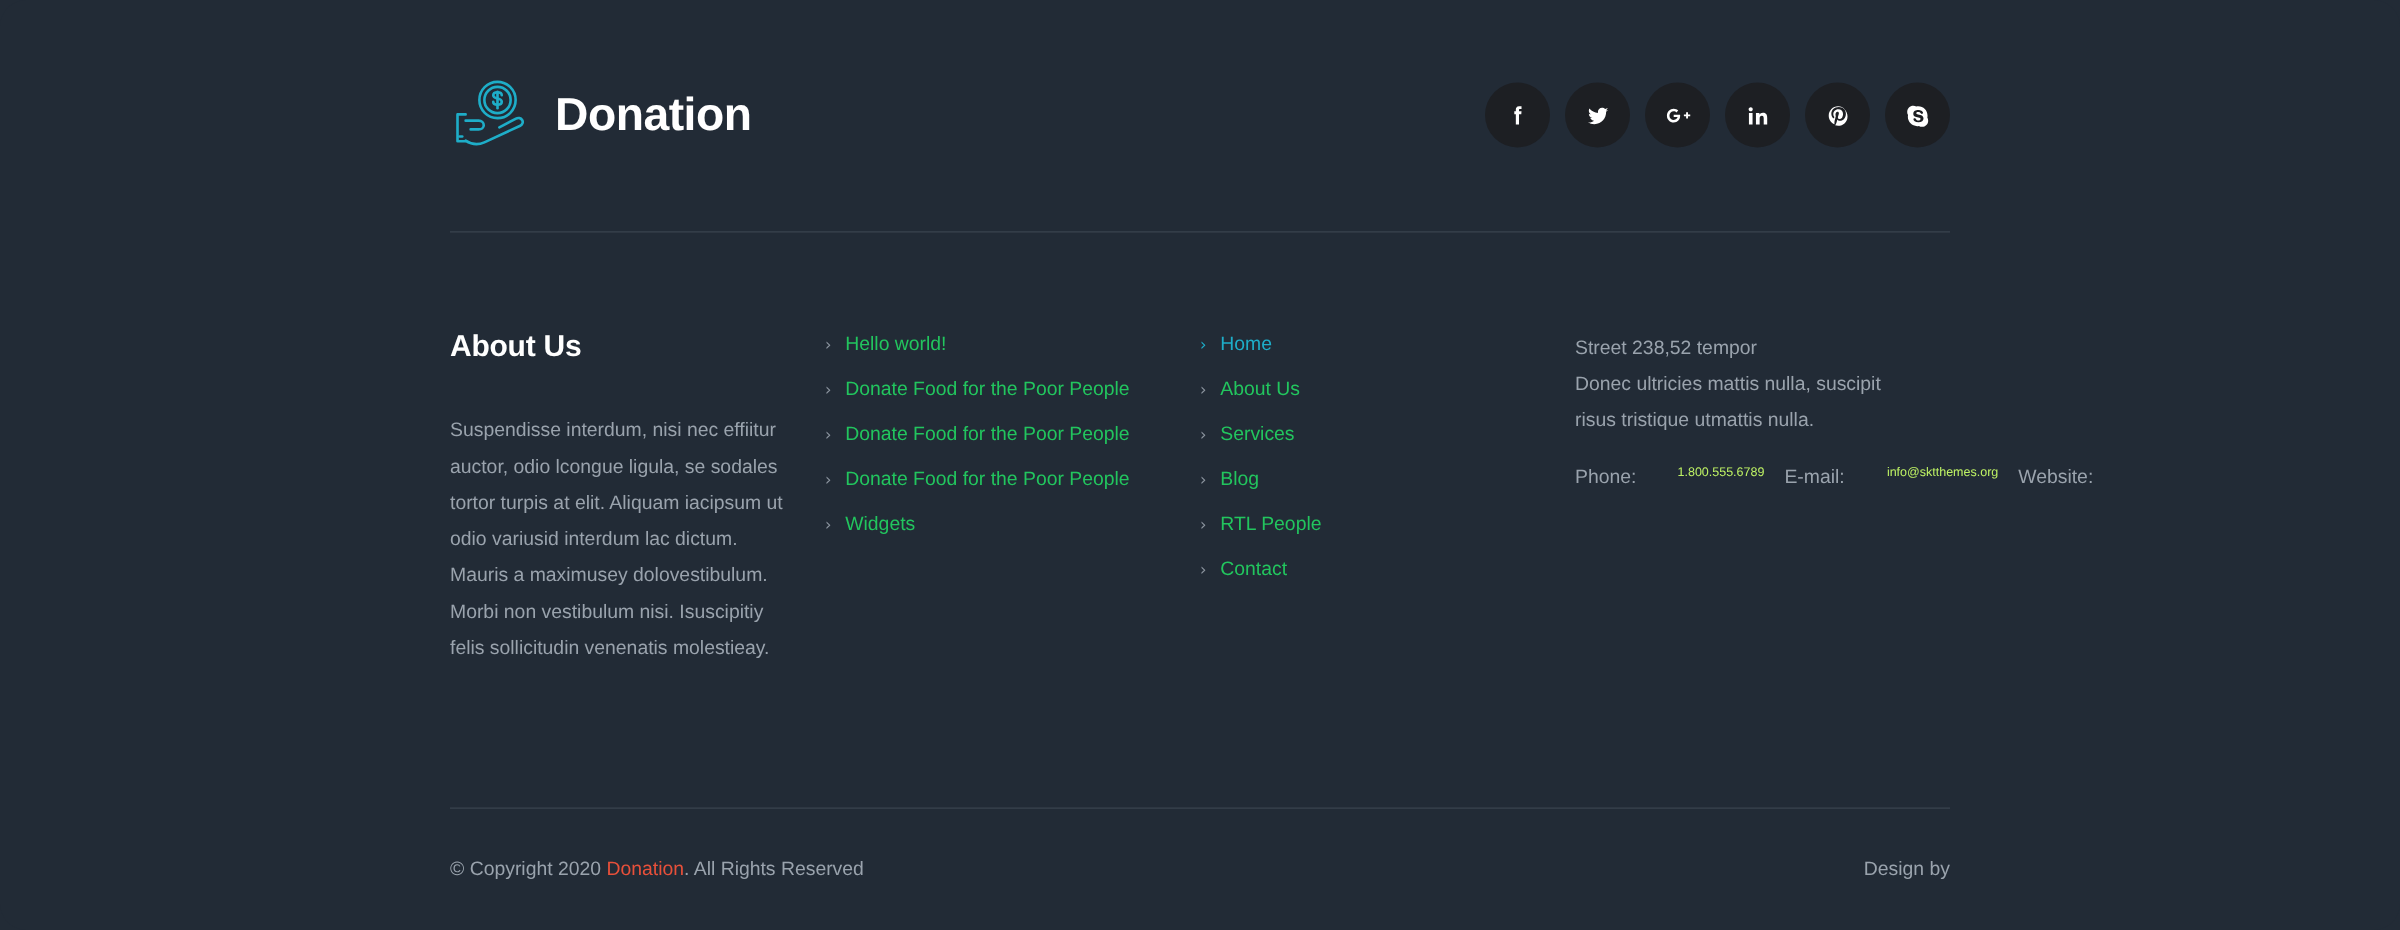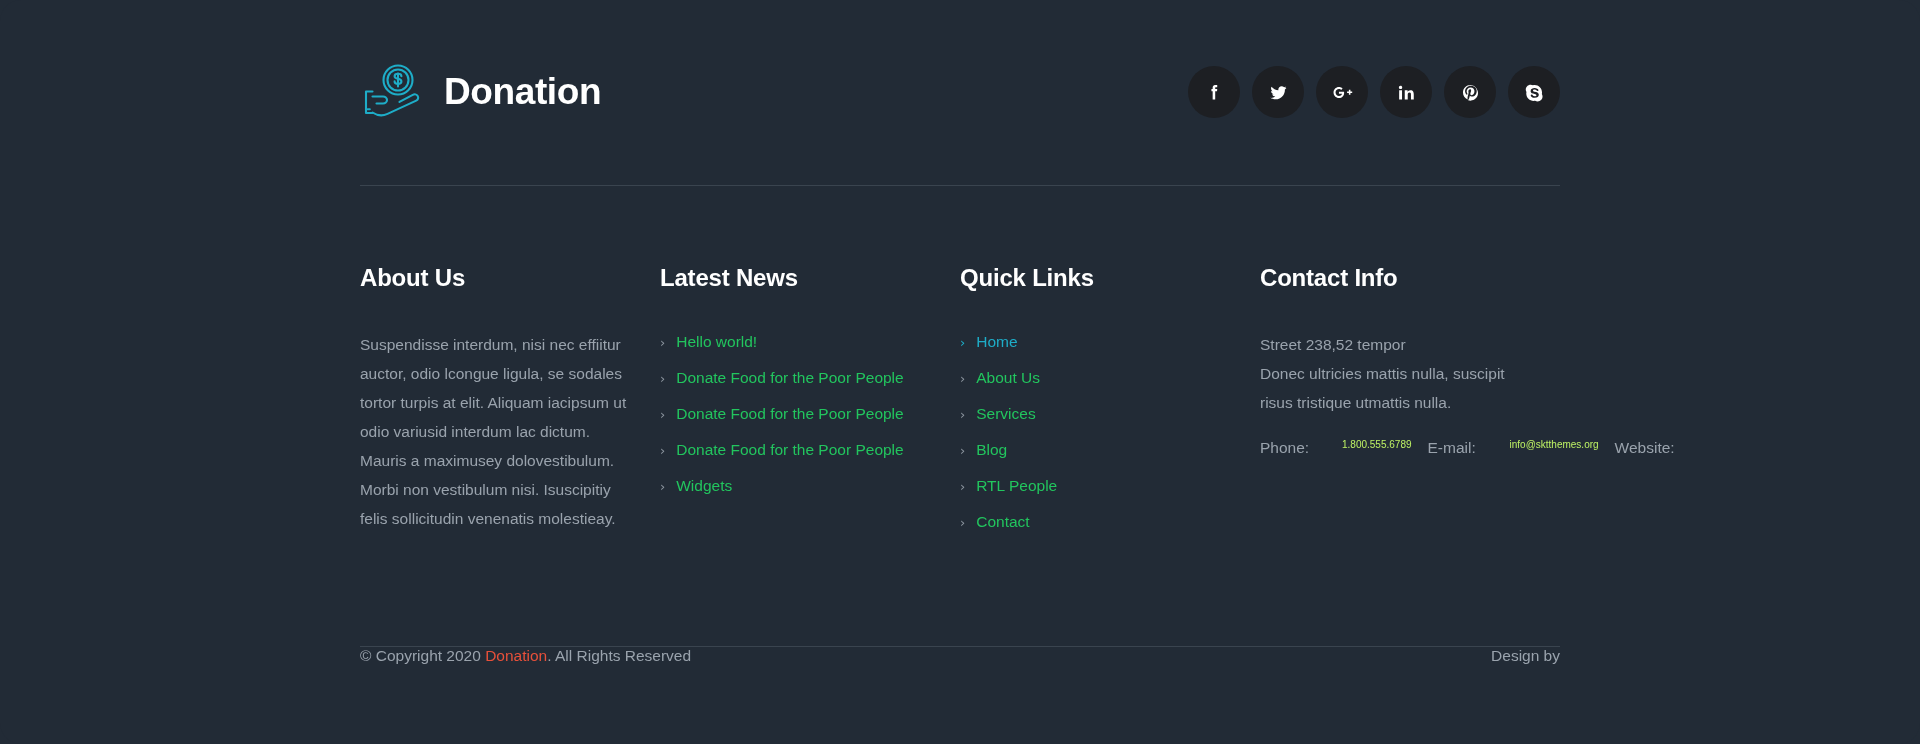--- a/index.html
+++ b/index.html
@@ -106,21 +106,21 @@
     color: #9aa3ad;
     font-size: 15.5px;
     width: 82px;
     flex: none;
   }
   .contact-value { color: #bef264; font-size: 10px; }
 
   
   .bottom-bar {
     width: 1200px; height: 97px;
-    display: flex; justify-content: space-between; gap: 36px;
+    display: flex; align-items: center; justify-content: space-between; gap: 36px;
   }
   .copyright { color: #9aa3ad; font-size: 15.5px; }
   .copyright .accent { color: #e8503a; }
   .design-by { color: #9aa3ad; font-size: 15.5px; }
 </style>
 </head>
 <body>
 
 <div class="footer-wrap">
 
@@ -180,21 +180,20 @@
   <div class="rule"></div>
 
   <div class="cols">
 
     <div class="col col-about">
       <div class="col-title">About Us</div>
       <div class="about-text">Suspendisse interdum, nisi nec effiitur auctor, odio lcongue ligula, se sodales tortor turpis at elit. Aliquam iacipsum ut odio variusid interdum lac dictum. Mauris a maximusey dolovestibulum. Morbi non vestibulum nisi. Isuscipitiy felis sollicitudin venenatis molestieay.</div>
     </div>
 
     <div class="col col-news">
-      <div class="col-title">Latest News</div>
       <ul class="link-list">
         <li class="link-item">
           <span class="chev">›</span>
           <span class="link-text">Hello world!</span>
         </li>
         <li class="link-item">
           <span class="chev">›</span>
           <span class="link-text">Donate Food for the Poor People</span>
         </li>
         <li class="link-item">
@@ -206,21 +205,20 @@
           <span class="link-text">Donate Food for the Poor People</span>
         </li>
         <li class="link-item">
           <span class="chev">›</span>
           <span class="link-text">Widgets</span>
         </li>
       </ul>
     </div>
 
     <div class="col col-links">
-      <div class="col-title">Quick Links</div>
       <ul class="link-list">
         <li class="link-item active">
           <span class="chev">›</span>
           <span class="link-text">Home</span>
         </li>
         <li class="link-item">
           <span class="chev">›</span>
           <span class="link-text">About Us</span>
         </li>
         <li class="link-item">
@@ -236,21 +234,20 @@
           <span class="link-text">RTL People</span>
         </li>
         <li class="link-item">
           <span class="chev">›</span>
           <span class="link-text">Contact</span>
         </li>
       </ul>
     </div>
 
     <div class="col col-contact">
-      <div class="col-title">Contact Info</div>
       <div class="addr-text" style="white-space: pre-line;">Street 238,52 tempor
 Donec ultricies mattis nulla, suscipit
 risus tristique utmattis nulla.</div>
       <div class="contact-rows">
         <div class="contact-row">
           <span class="contact-label">Phone:</span>
           <span class="contact-value">1.800.555.6789</span>
         </div>
         <div class="contact-row">
           <span class="contact-label">E-mail:</span>

